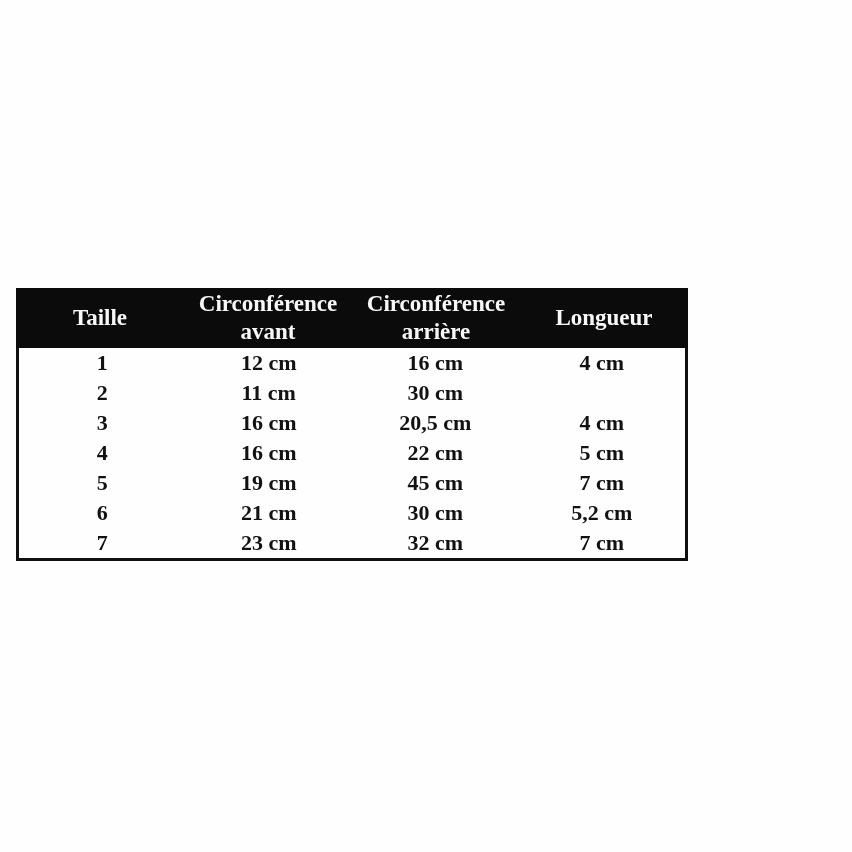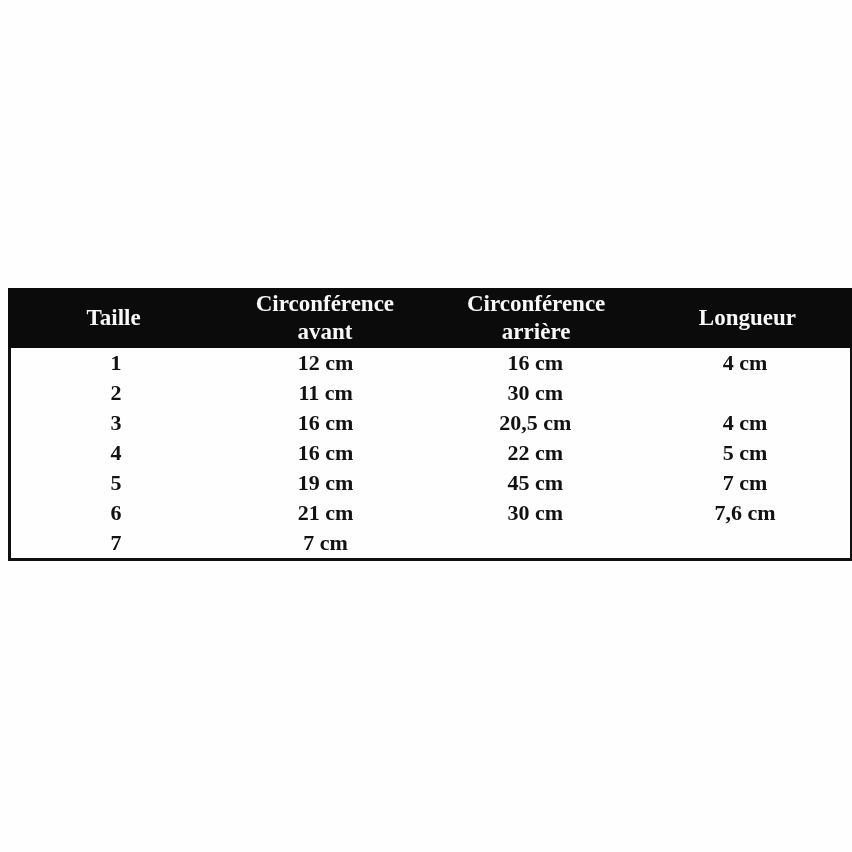--- a/index.html
+++ b/index.html
@@ -8,23 +8,23 @@
   }
   body {
     width: 852px;
     height: 852px;
     background: #fefefe;
     position: relative;
     font-family: "Liberation Serif", "DejaVu Serif", serif;
   }
   .size-table {
     position: absolute;
-    left: 8px;
+    left: 16px;
     top: 288px;
-    width: 845px;
+    width: 672px;
     box-sizing: border-box;
   }
   .table-header {
     display: grid;
     grid-template-columns: repeat(4, 1fr);
     background: #0b0b0b;
     height: 60px;
     align-items: center;
   }
   .header-cell {
@@ -110,21 +110,23 @@
     <div class="table-row">
       <div class="body-cell">5</div>
       <div class="body-cell">19 cm</div>
       <div class="body-cell">45 cm</div>
       <div class="body-cell">7 cm</div>
     </div>
     <div class="table-row">
       <div class="body-cell">6</div>
       <div class="body-cell">21 cm</div>
       <div class="body-cell">30 cm</div>
-      <div class="body-cell">7,6 cm</div>
+      <div class="body-cell">5,2 cm</div>
     </div>
     <div class="table-row">
       <div class="body-cell">7</div>
+      <div class="body-cell">23 cm</div>
+      <div class="body-cell">32 cm</div>
       <div class="body-cell">7 cm</div>
     </div>
   </div>
 
 </div>
 
 </body></html>

